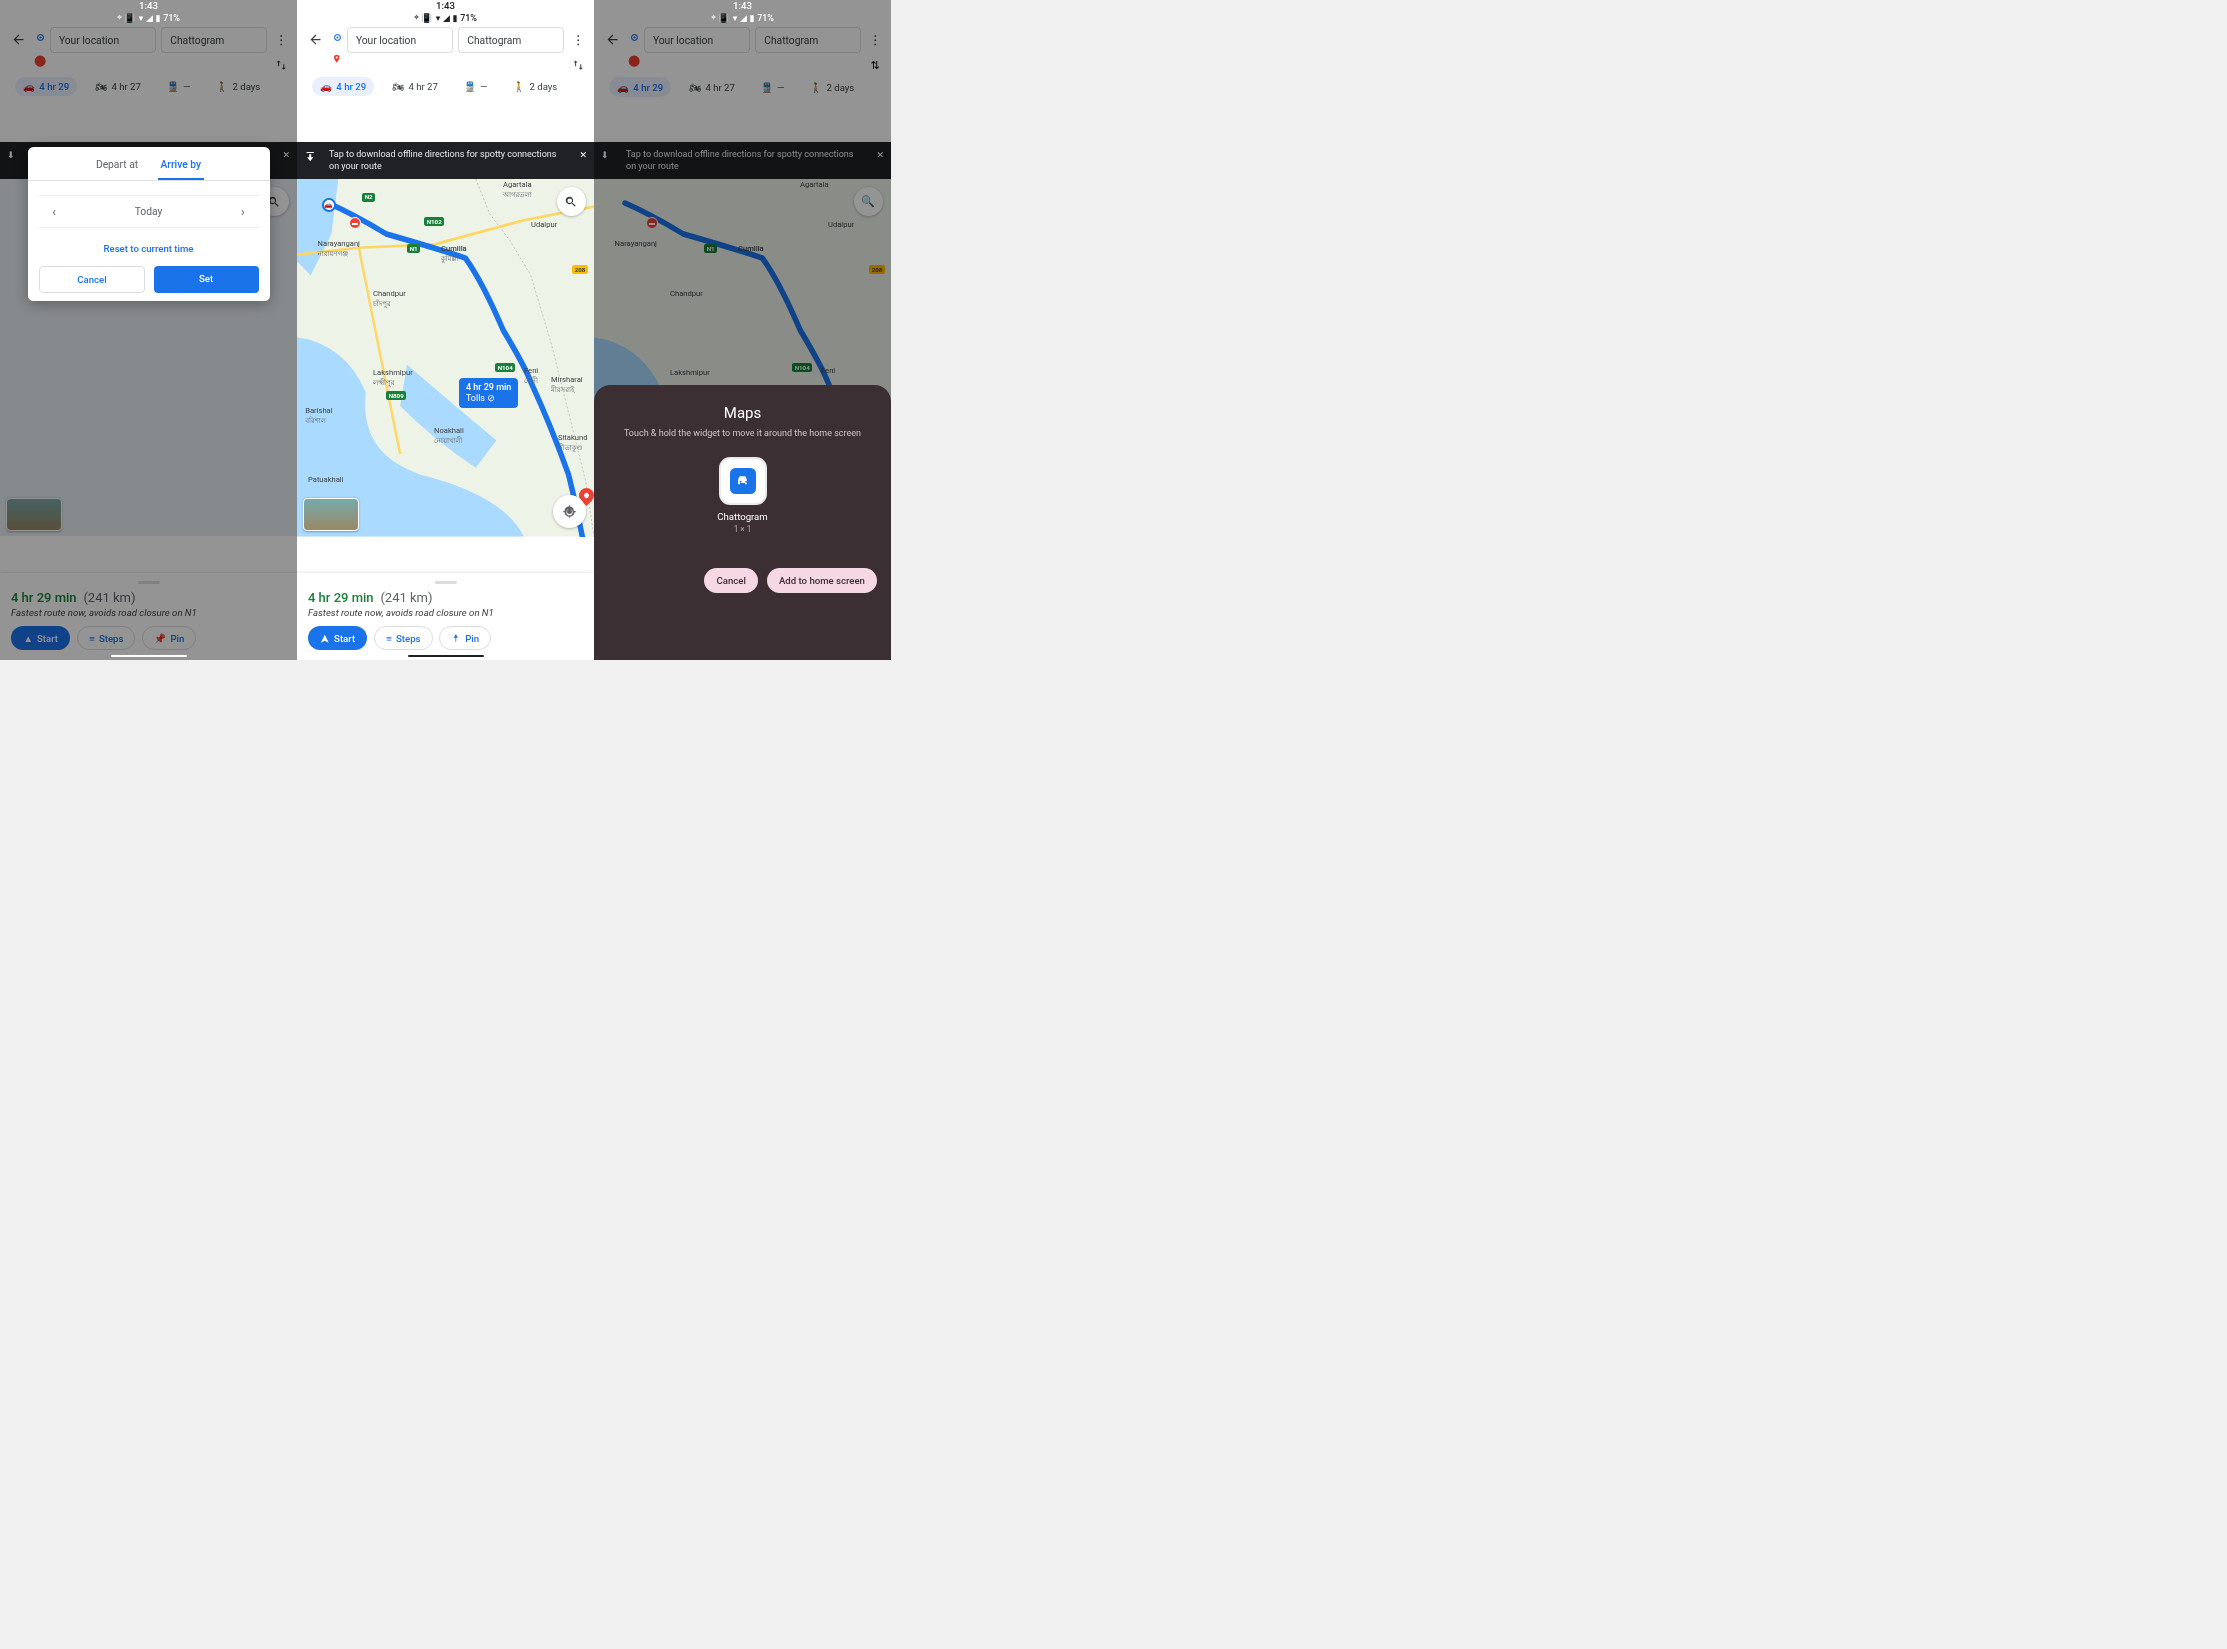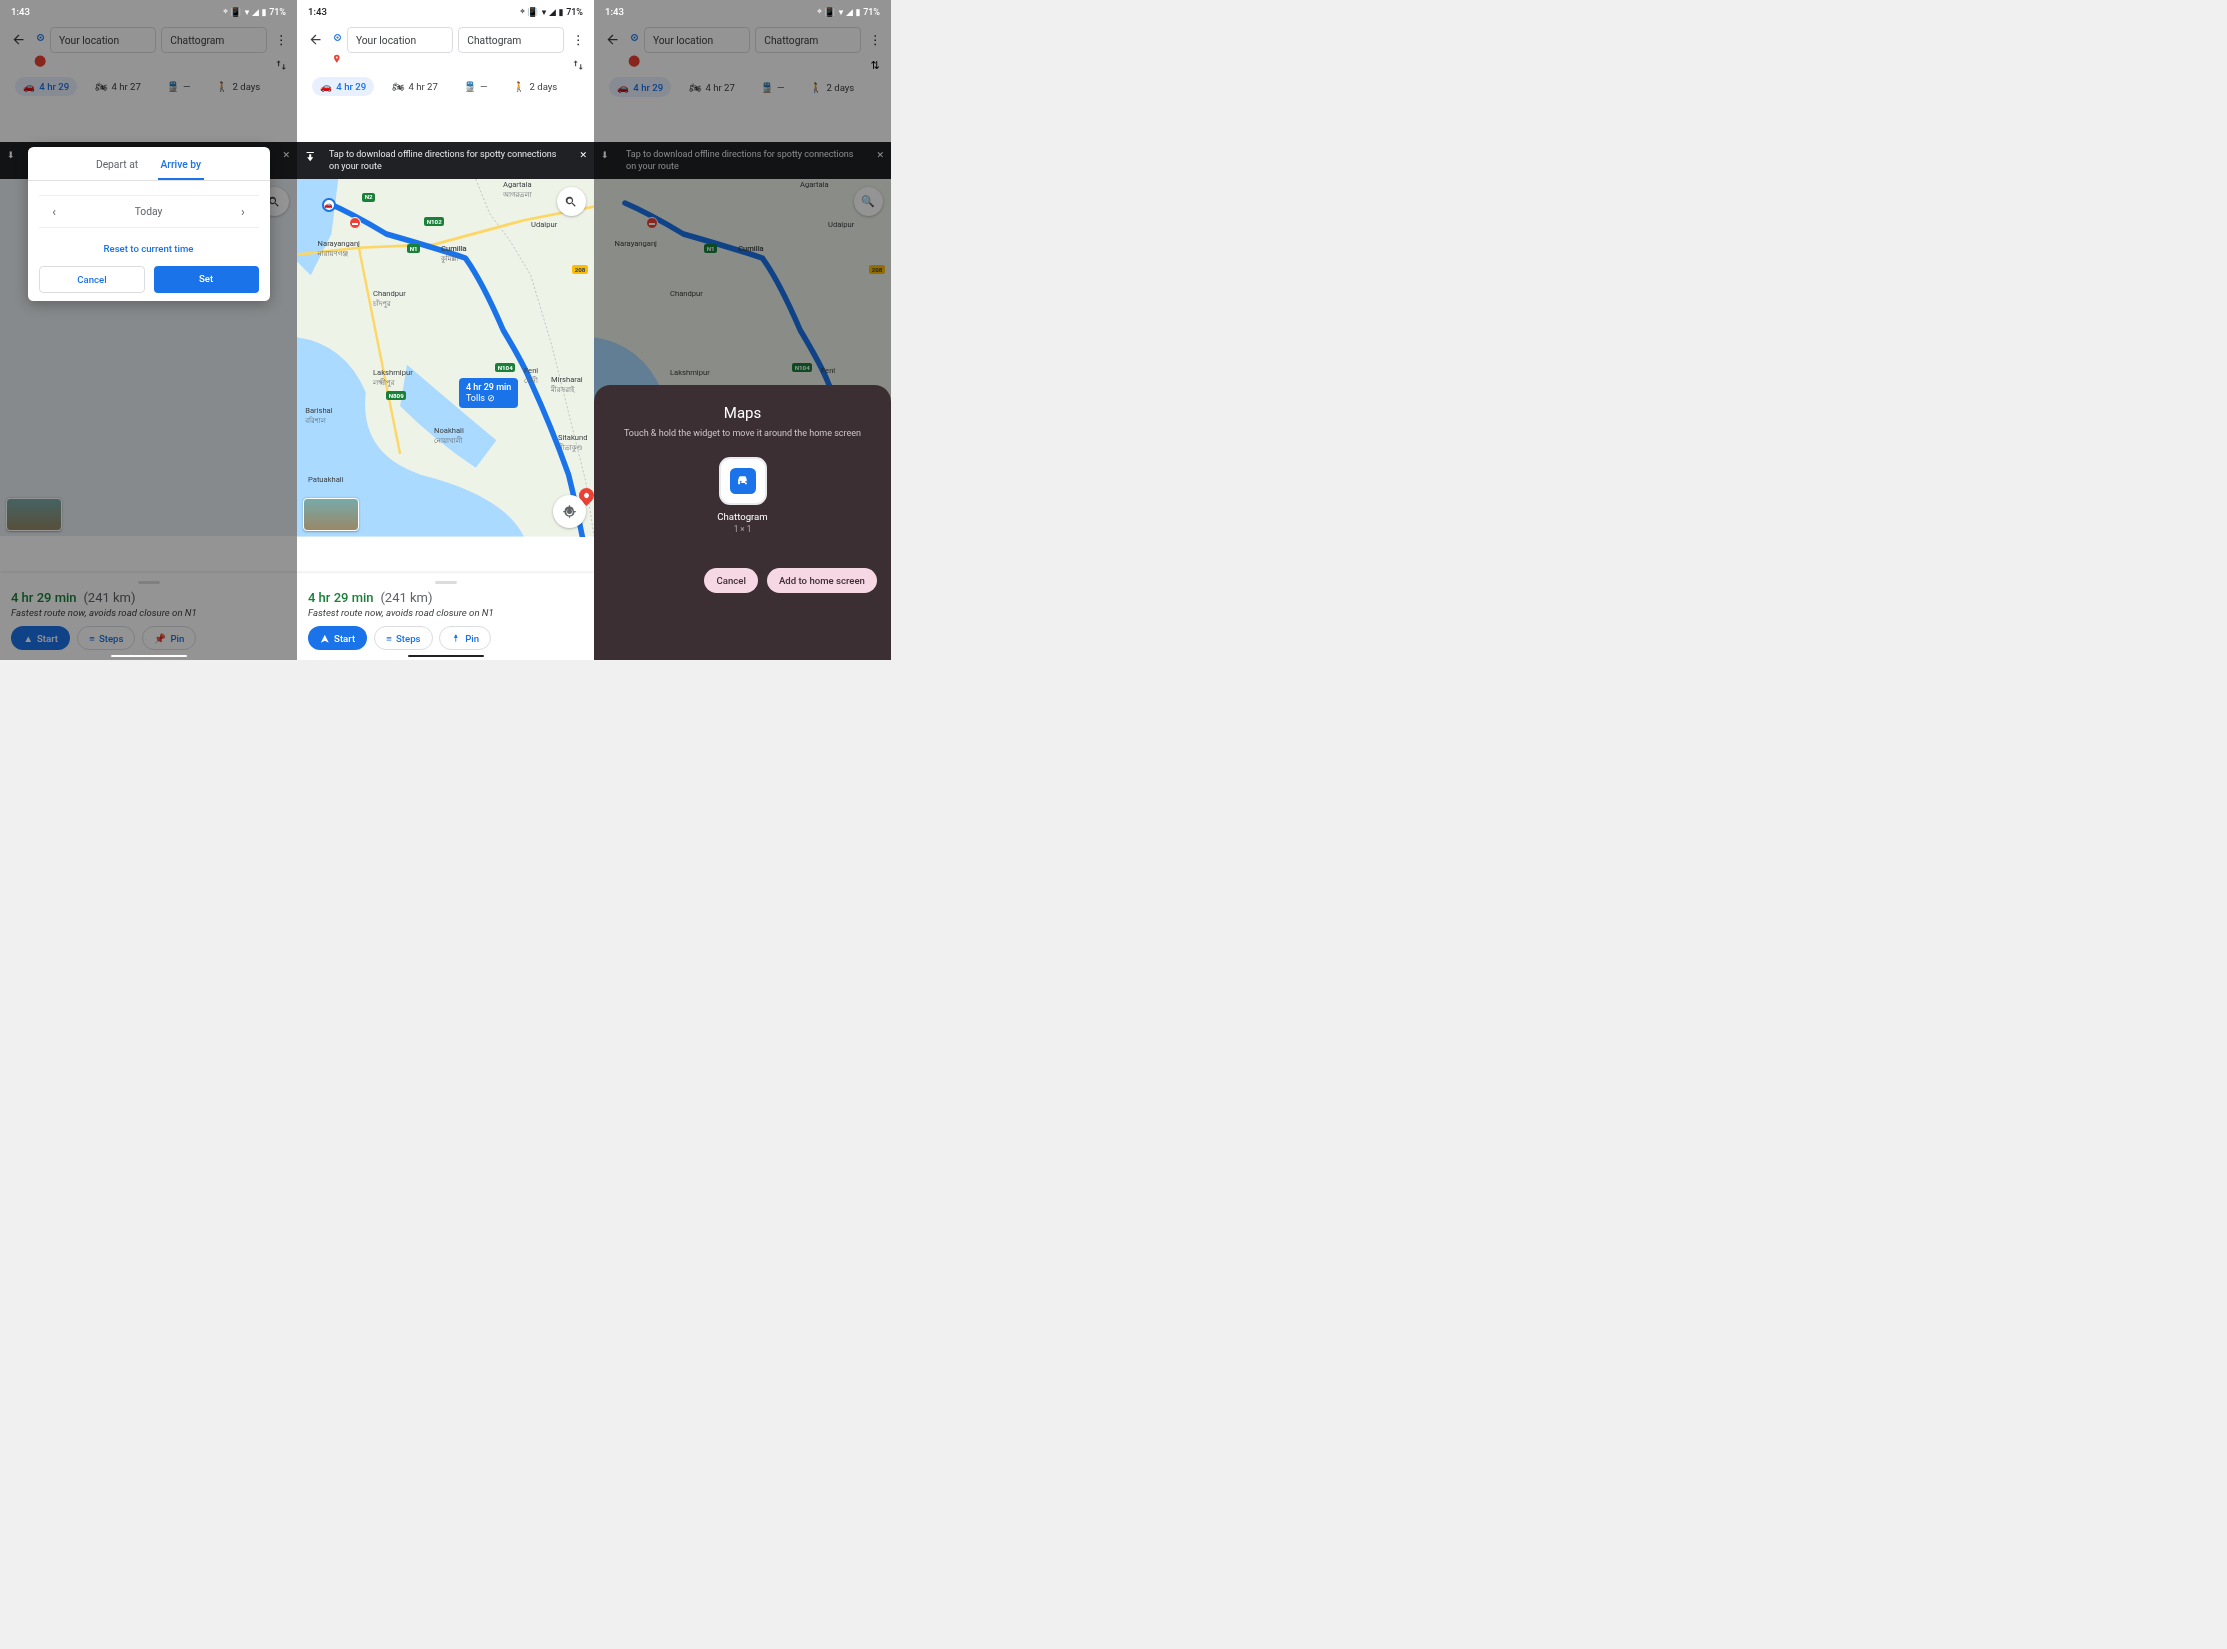--- a/index.html
+++ b/index.html
@@ -23,21 +23,21 @@
     position:absolute;
     inset:0;
     background:rgba(0,0,0,0.42);
     z-index:5;
     pointer-events:none;
   }
   
   .statusbar {
     position:absolute; top:0; left:0; right:0; height:23.4px;
     display:flex; align-items:center; justify-content:space-between;
-    padding:0 11px; font-size:9.6px; font-weight:500; z-index:20;
+    padding:0 11px; font-size:9.6px; font-weight:500; z-index:20;flex-direction:column;
   }
   .statusbar.light { color:#fff; }
   .statusbar.dark { color:#202124; }
   .status-icons { display:flex; align-items:center; gap:2.7px; font-size:9px;}
   
   .search-header {
     position:absolute; top:23.4px; left:0; right:0;
     background:#fff; padding:4.1px 5.5px 2.7px 5.5px; z-index:3;
   }
   .back-btn { width:25px; height:25px; display:flex;align-items:center;justify-content:center; cursor:pointer;}

